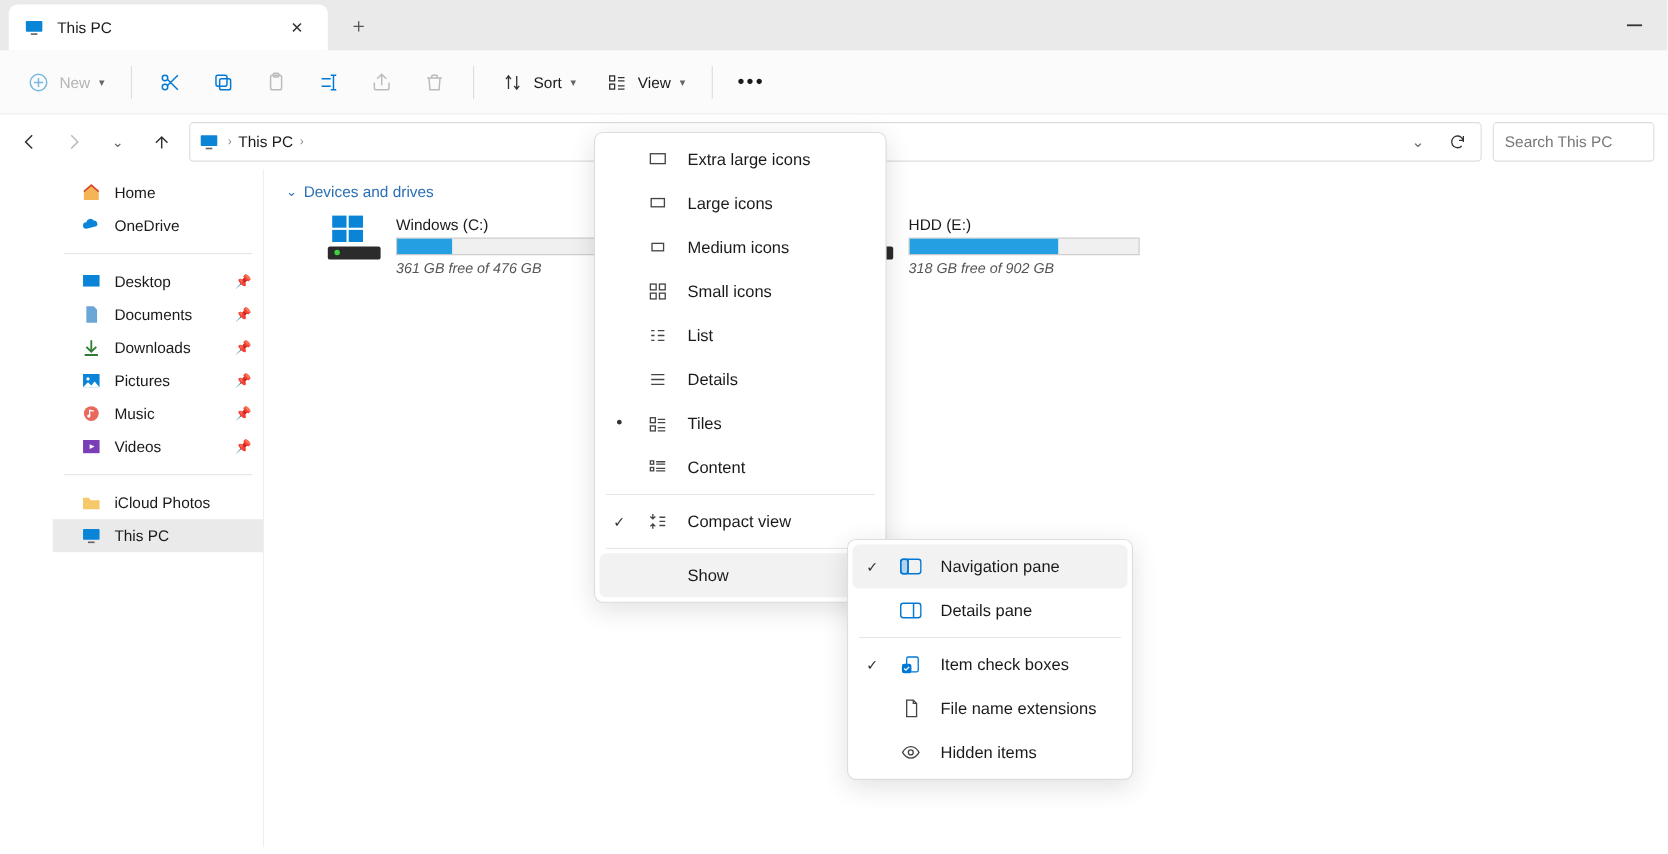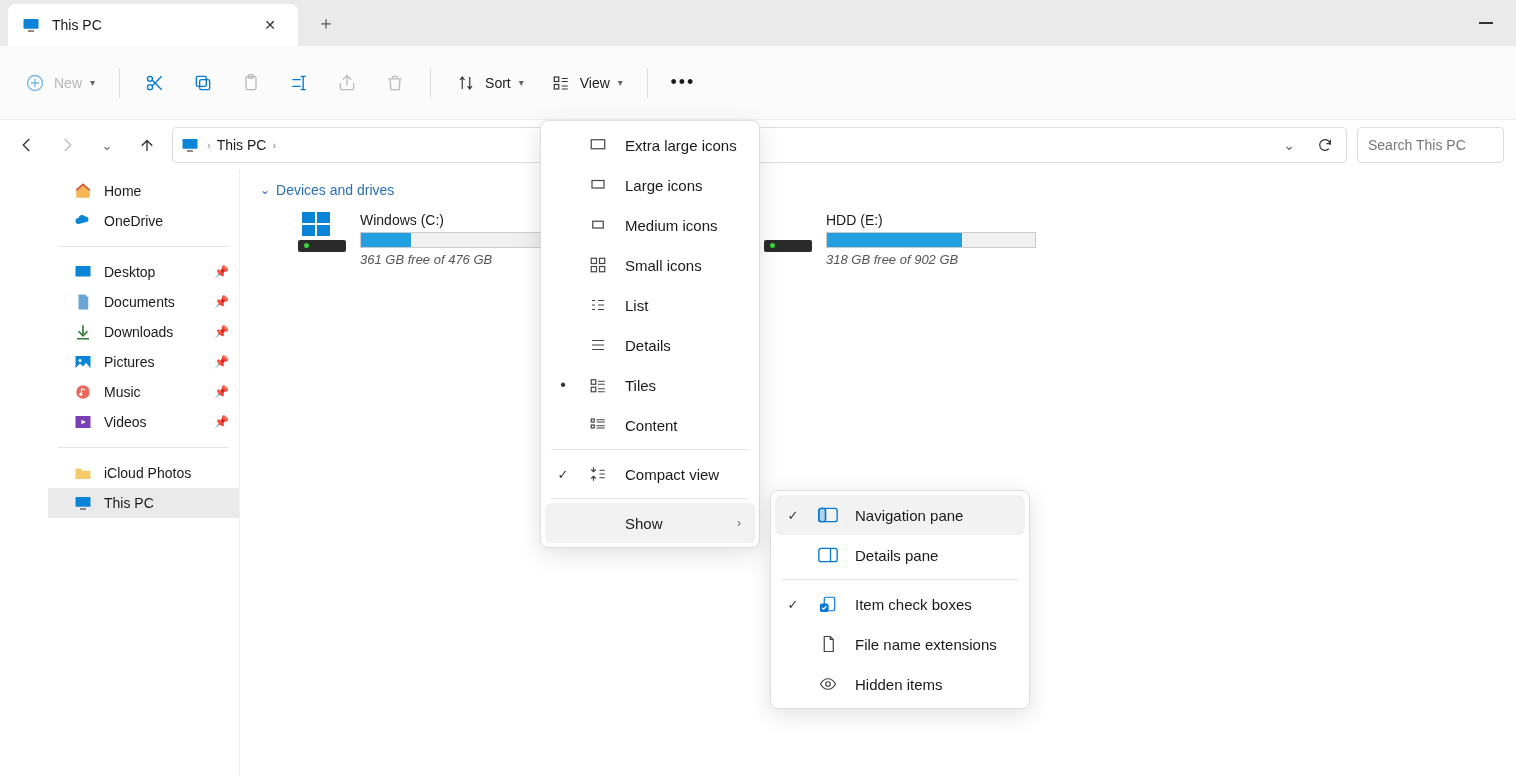--- a/index.html
+++ b/index.html
@@ -3,21 +3,21 @@
 <meta charset="utf-8">
 <style>
   * { box-sizing: border-box; }
   html, body { margin:0; padding:0; width:1516px; height:776px; font-family:"Segoe UI",Arial,sans-serif; font-size:14px; color:#1a1a1a; background:#fff; overflow:hidden; }
   .titlebar { height:46px; background:#eaeaea; display:flex; align-items:center; }
   .tab { height:42px; margin-top:4px; margin-left:8px; background:#fff; border-radius:8px 8px 0 0; display:flex; align-items:center; padding:0 18px 0 12px; gap:10px; width:290px; position:relative; }
   .tab-title { font-size:14px; }
   .tab-close { margin-left:auto; font-size:14px; color:#333; width:20px; text-align:center; }
   .tab-add { width:40px; height:40px; display:flex; align-items:center; justify-content:center; color:#555; font-size:18px; margin-left:8px; }
   .sys-btn { width:40px; height:30px; display:flex; align-items:center; justify-content:center; margin-left:auto; margin-right:10px; color:#333; }
-  .toolbar { height:74px; background:#fbfbfb; border-bottom:1px solid #eee; display:flex; align-items:center; padding:0 14px; gap:6px; }
+  .toolbar { height:58px; background:#fbfbfb; border-bottom:1px solid #eee; display:flex; align-items:center; padding:0 14px; gap:6px; }
   .tbtn { height:38px; display:flex; align-items:center; justify-content:center; gap:8px; padding:0 10px; border-radius:4px; }
   .ticon { width:22px; height:22px; display:flex; align-items:center; justify-content:center; }
   .divider { width:1px; height:30px; background:#ddd; margin:0 8px; }
   .disabled { color:#b5b5b5; }
   .chev { font-size:10px; color:#666; }
   .addrrow { height:50px; display:flex; align-items:center; padding:0 12px; gap:10px; }
   .navbtn { width:30px; height:30px; display:flex; align-items:center; justify-content:center; color:#555; }
   .addrbar { flex:0 0 1175px; height:36px; border:1px solid #ddd; border-radius:4px; display:flex; align-items:center; padding:0 6px; gap:6px; position:relative; }
   .addrbar .spacer { flex:1; }
   .searchbar { flex:1; height:36px; border:1px solid #ddd; border-radius:4px; display:flex; align-items:center; padding:0 10px; color:#777; }
@@ -353,21 +353,21 @@
             </div>
           <span class="drive-free">318 GB free of 902 GB</span>
         </div>
       </div>
 
 
     </div>
   </div>
 </div>
 
-<div class="menu" style="left:540px; top:120px; width:220px;">
+<div class="menu" style="left:540px; top:120px; width:266px;">
   <div class="menu-item">
       <span class="mi-radio"></span>
       <span class="mi-icon">
         <svg width="18" height="18" viewBox="0 0 24 24" fill="none" stroke="#444" stroke-width="1.6">
           <rect x="3" y="5" width="18" height="12"></rect>
         </svg>
       </span>
       <span class="mi-label">Extra large icons</span>
     </div>
   <div class="menu-item">

